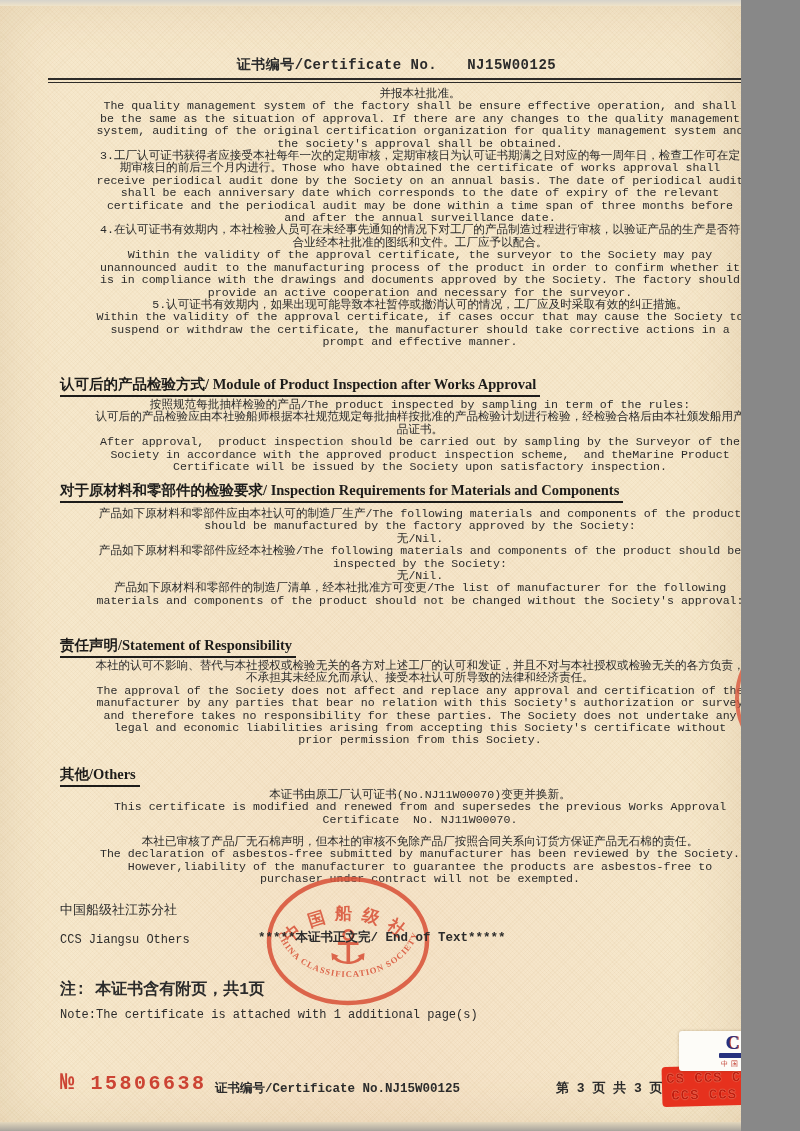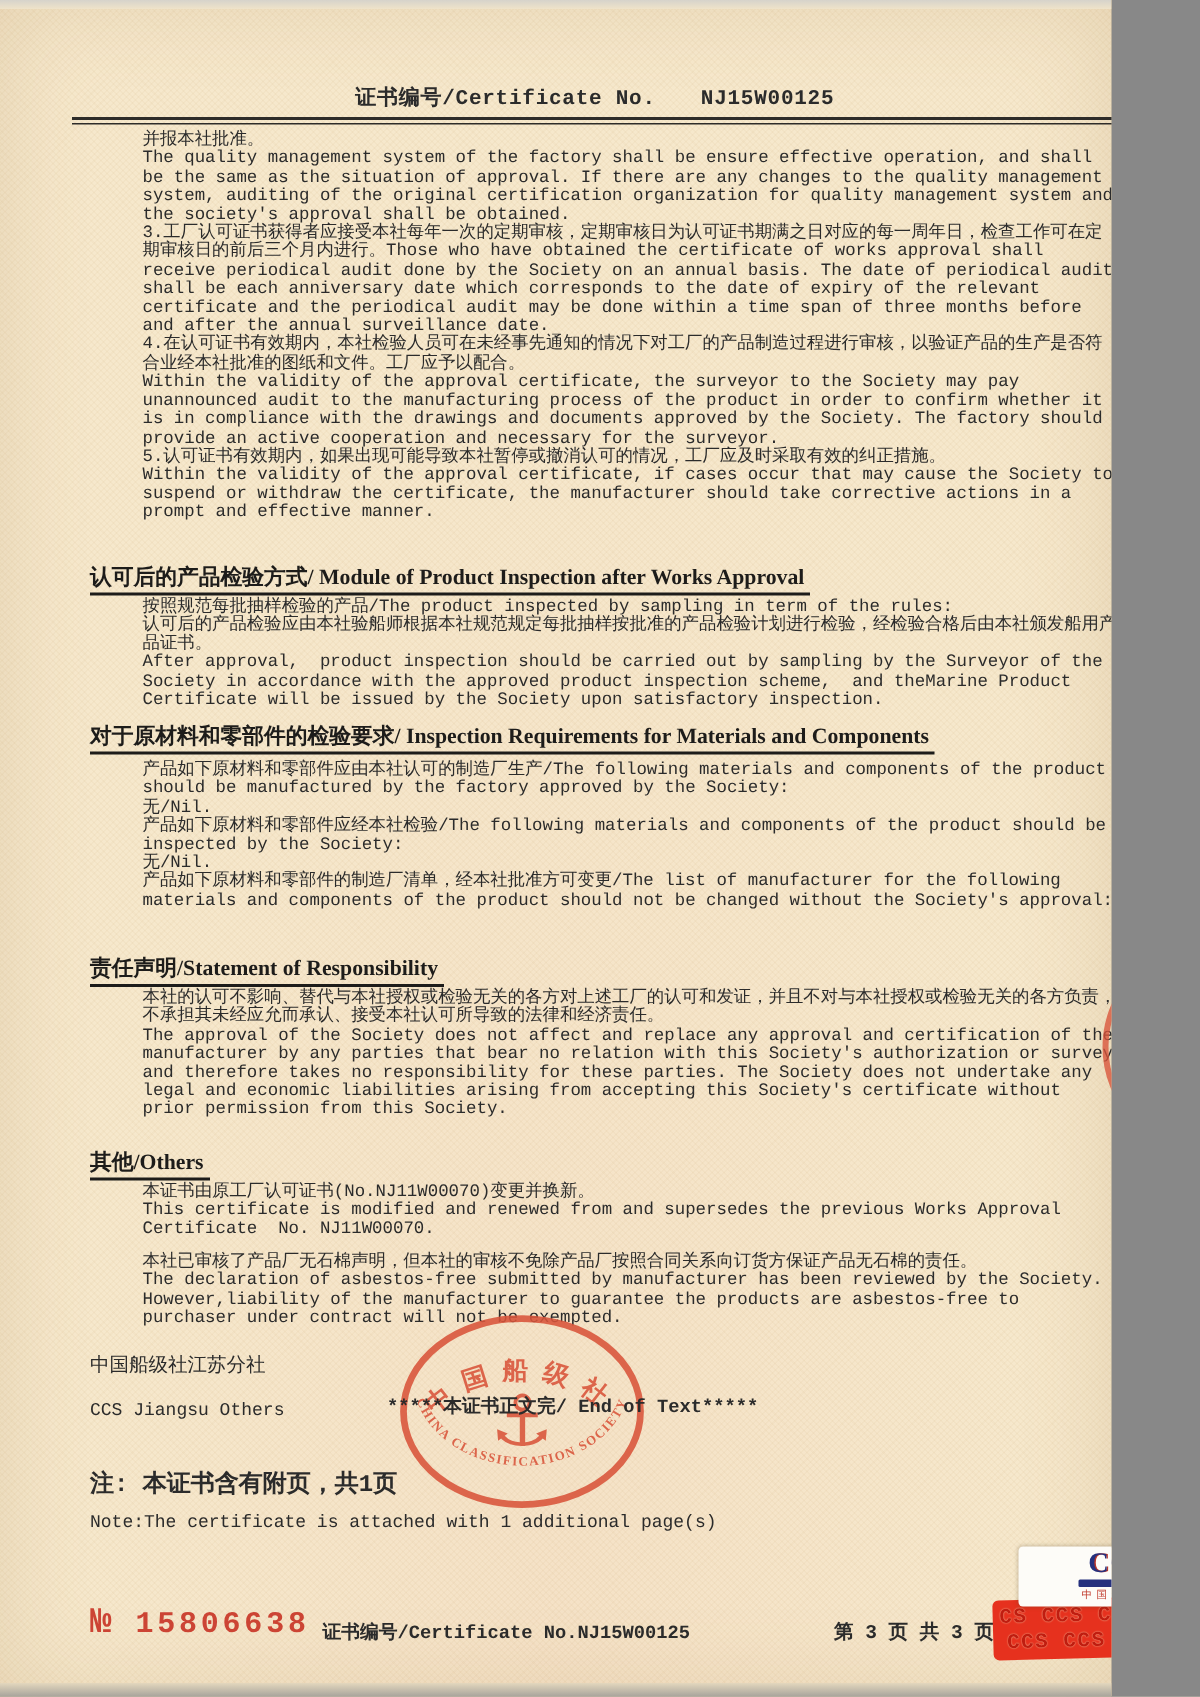--- a/index.html
+++ b/index.html
@@ -24,21 +24,21 @@
     position:absolute;top:56px;left:48px;width:697px;text-align:center;
     font-weight:bold;font-size:14px;letter-spacing:.5px;white-space:pre;
   }
   .header .val{margin-left:30px;}
   .hr2{
     position:absolute;top:78px;left:48px;width:697px;height:2px;
     border-top:2.5px solid #2e2c29;border-bottom:1.5px solid #2e2c29;
   }
 
   .blk{position:absolute;left:95px;width:650px;font-size:11.6px;line-height:12.4px;}
-  .blk p{margin:0;white-space:pre-wrap;}
+  .blk p{margin:0;white-space:pre-wrap;text-align:center;}
 
   .sec-h{
     position:absolute;left:60px;
     font-family:"Liberation Serif","DejaVu Serif",serif;
     font-weight:bold;font-size:14.5px;color:#1d1c1a;
     border-bottom:2px solid #1d1c1a;padding:0 4px 1px 0;white-space:pre;text-align:center;
   }
 
   .sig-zh{position:absolute;left:60px;top:901px;font-size:13px;}
   .sig-en{position:absolute;left:60px;top:933px;font-size:12px;}

